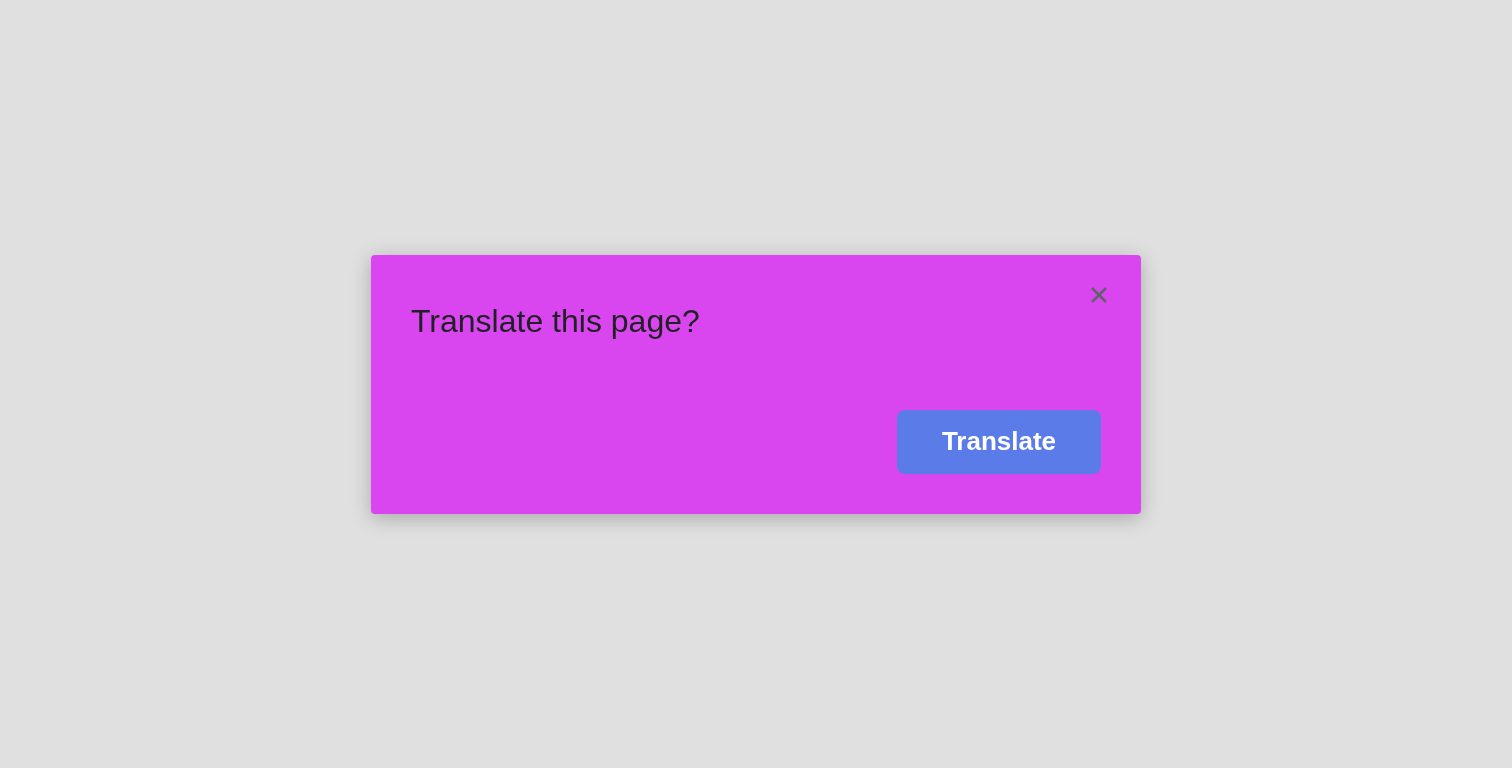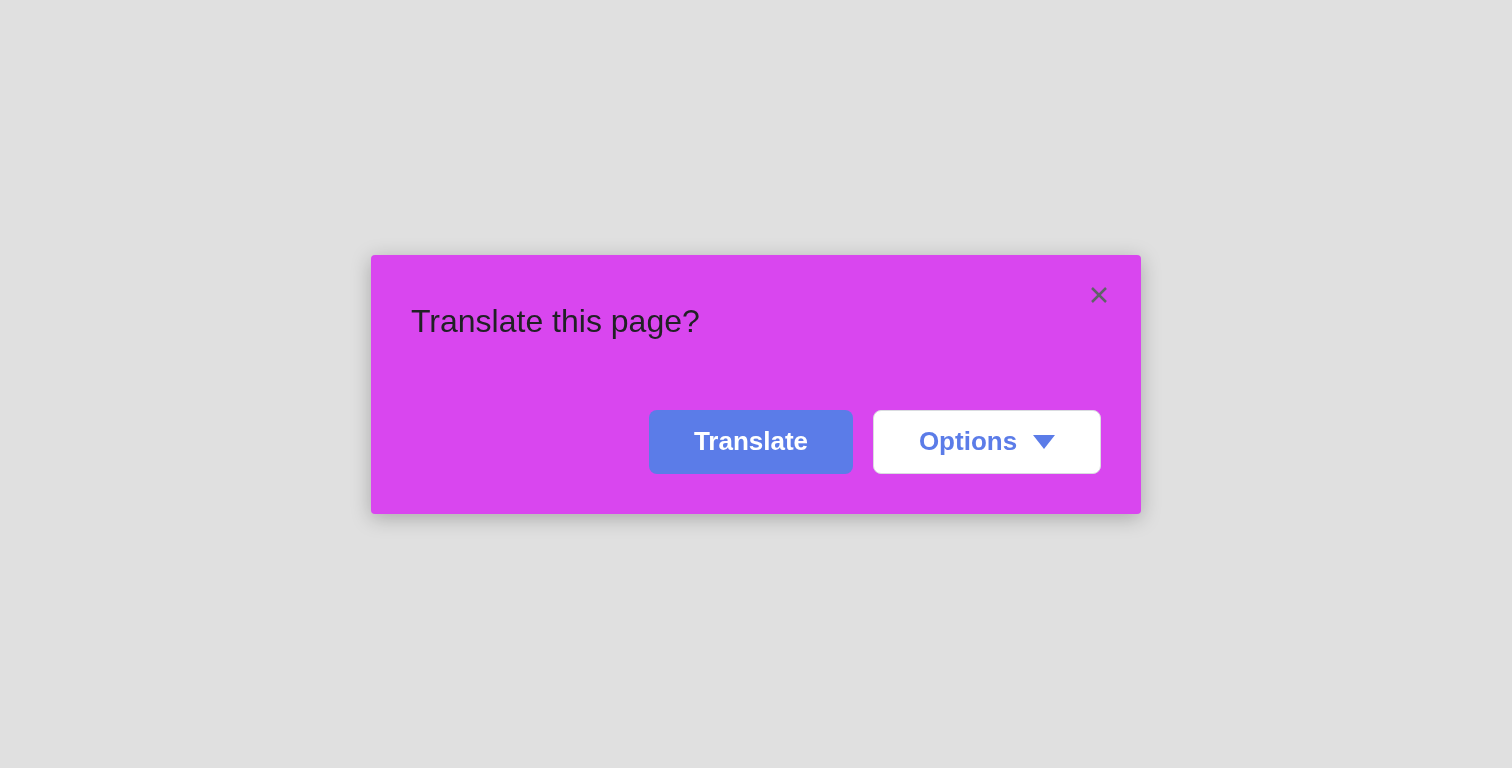--- a/index.html
+++ b/index.html
@@ -110,22 +110,14 @@
       </svg>
     </span>
   </button>
 
   <h1 class="dialog-title">Translate this page?</h1>
 
   <div class="button-row">
     <button class="btn btn-primary">
       <span>Translate</span>
     </button>
-    <button class="btn btn-secondary">
-      <span>Options</span>
-      <span class="dropdown-arrow">
-        <svg viewBox="0 0 22 14" fill="#5b7ce8">
-          <polygon points="0,0 22,0 11,14"></polygon>
-        </svg>
-      </span>
-    </button>
   </div>
 </div>
 
 </body></html>

